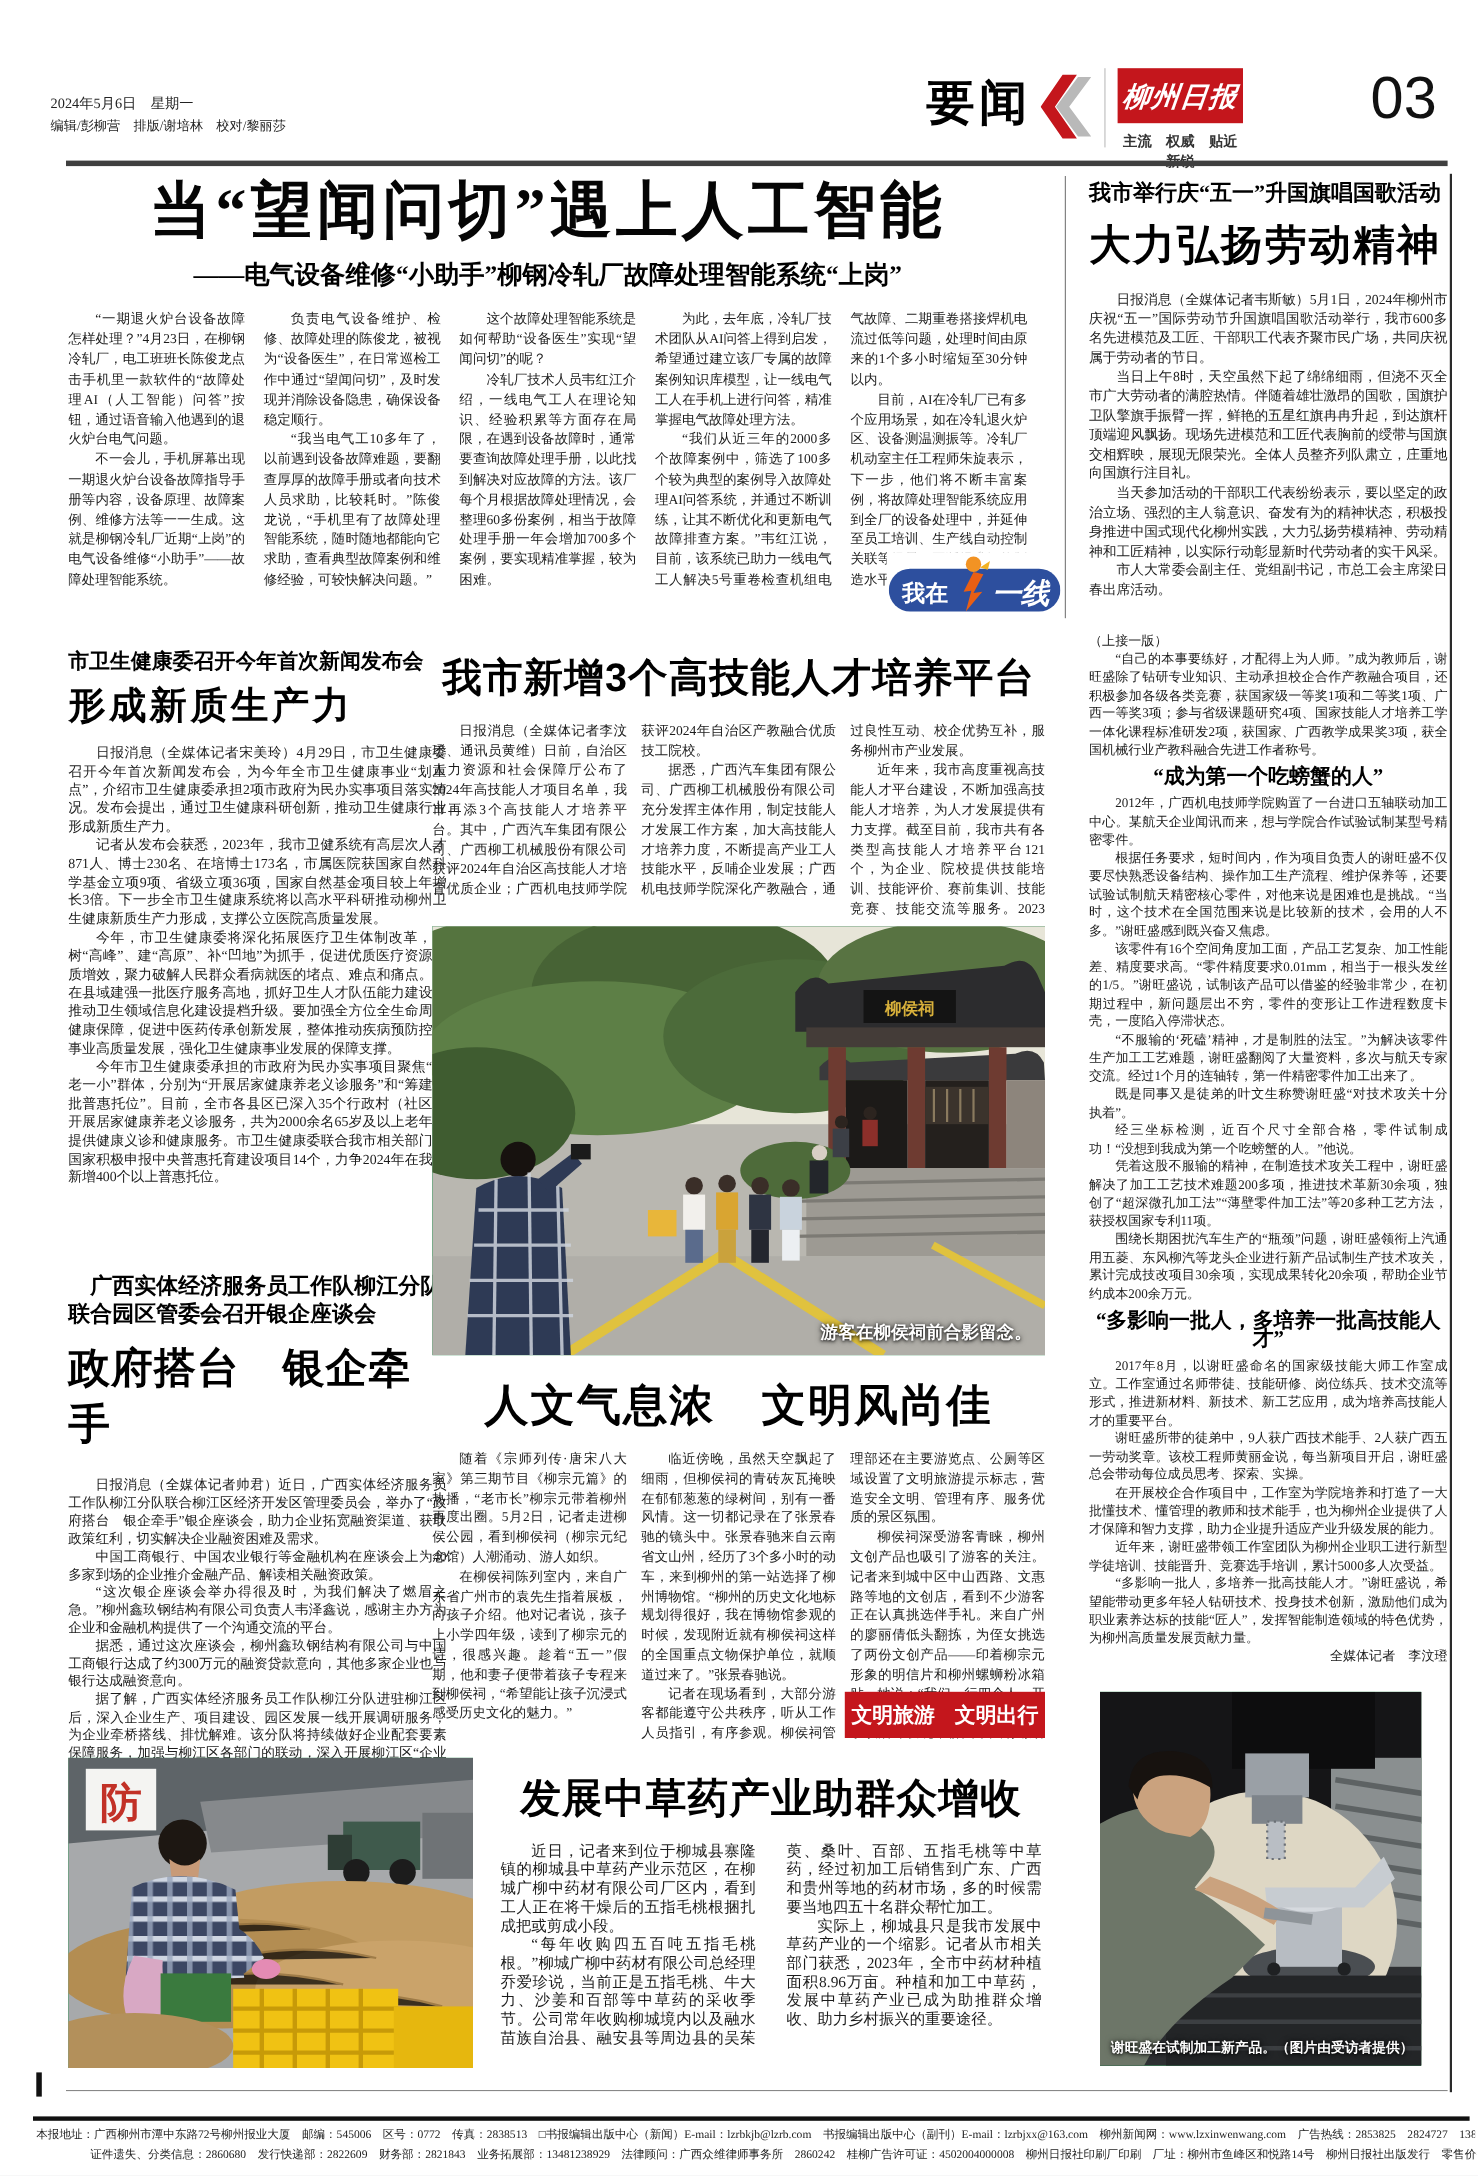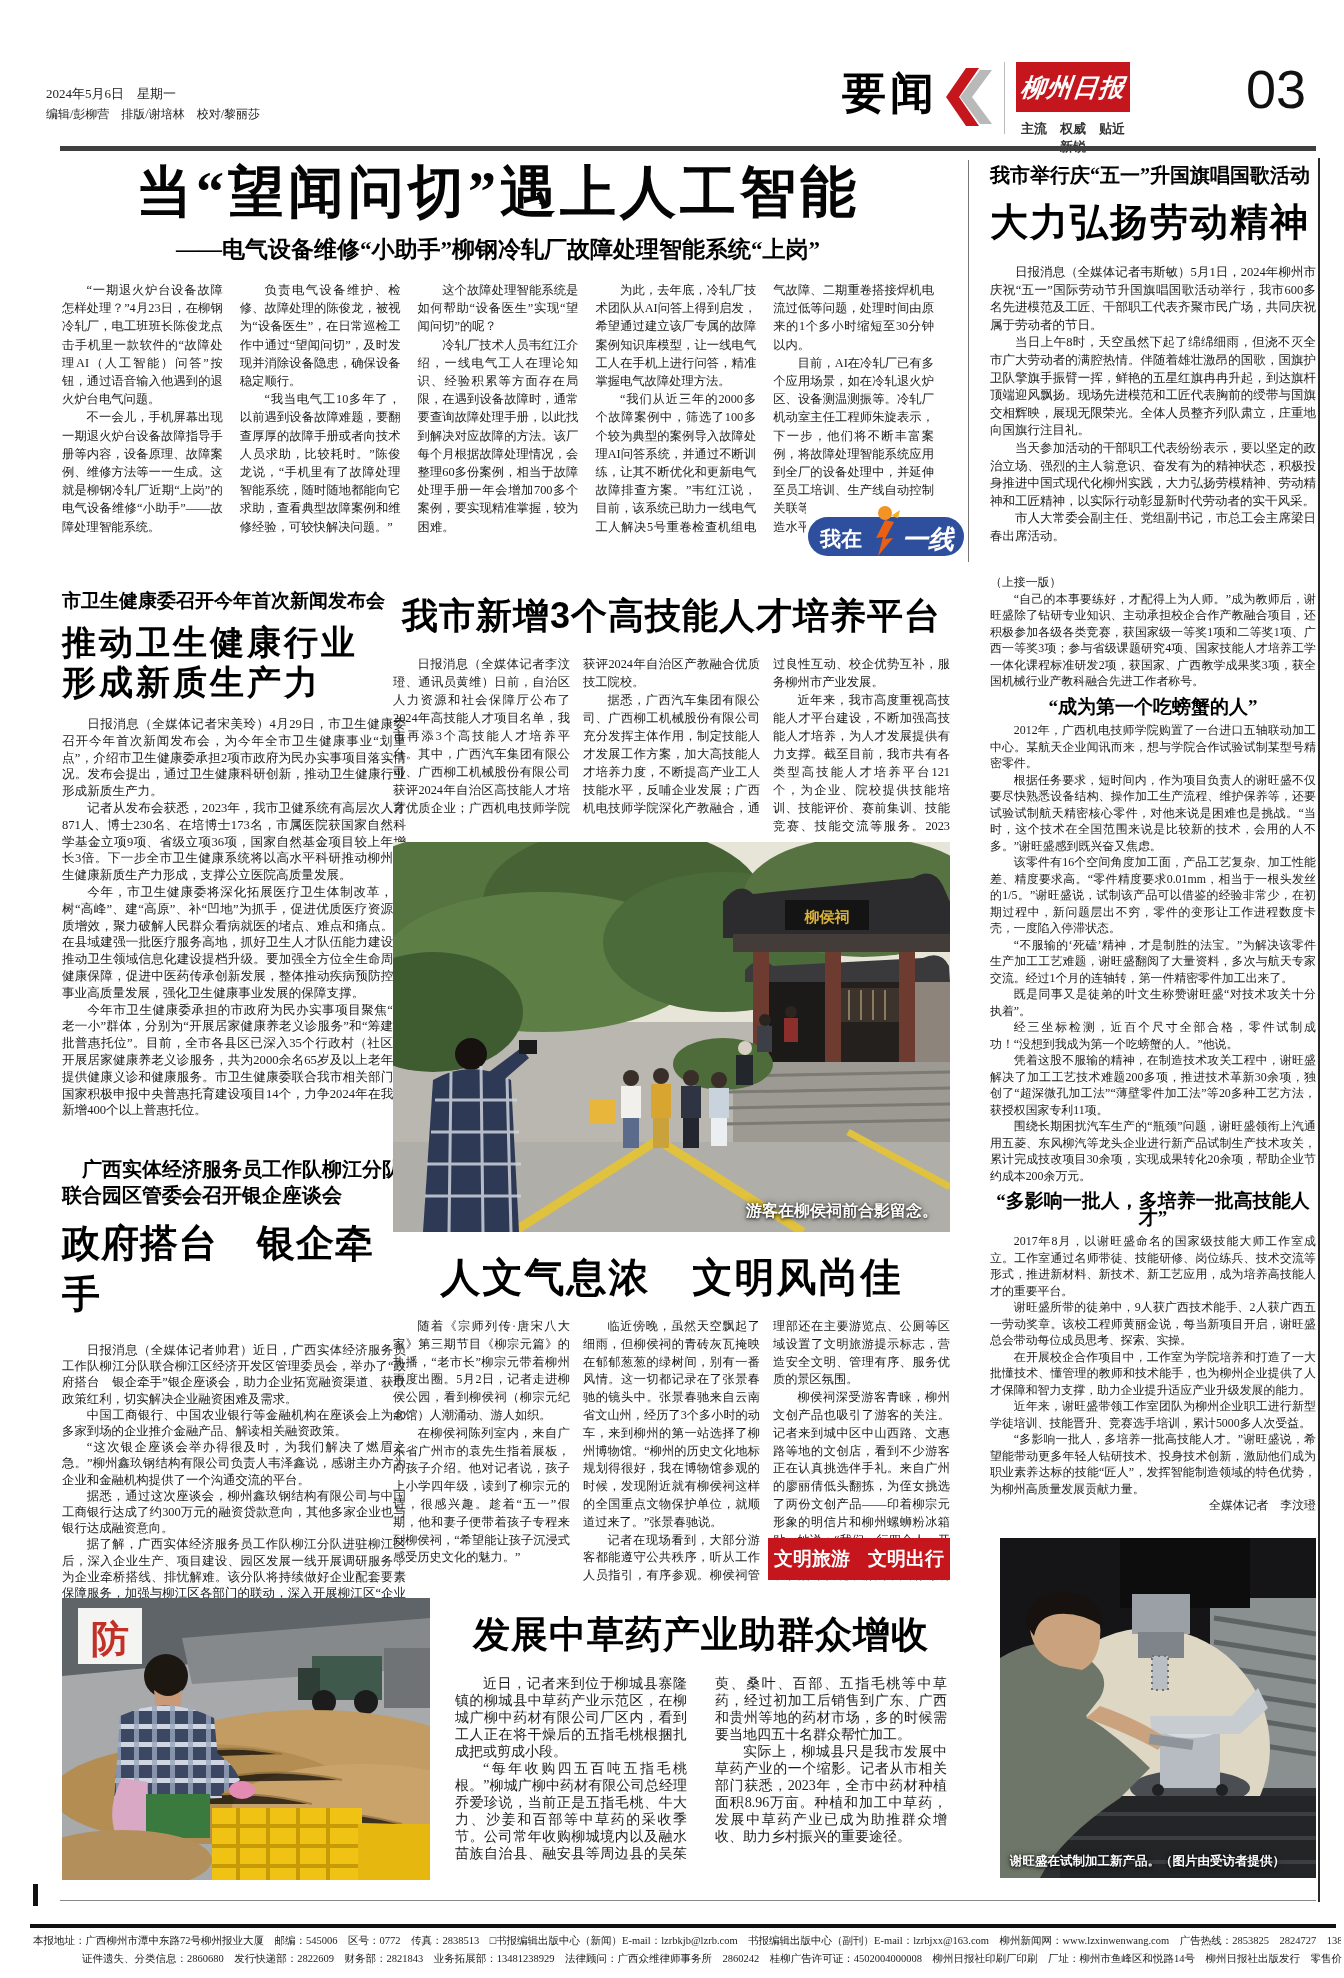--- a/index.html
+++ b/index.html
@@ -113,21 +113,21 @@
     <p>围绕长期困扰汽车生产的“瓶颈”问题，谢旺盛领衔上汽通用五菱、东风柳汽等龙头企业进行新产品试制生产技术攻关，累计完成技改项目30余项，实现成果转化20余项，帮助企业节约成本200余万元。</p>
     <p class="subhead">“多影响一批人，多培养一批高技能人才”</p>
     <p>2017年8月，以谢旺盛命名的国家级技能大师工作室成立。工作室通过名师带徒、技能研修、岗位练兵、技术交流等形式，推进新材料、新技术、新工艺应用，成为培养高技能人才的重要平台。</p>
     <p>谢旺盛所带的徒弟中，9人获广西技术能手、2人获广西五一劳动奖章。该校工程师黄丽金说，每当新项目开启，谢旺盛总会带动每位成员思考、探索、实操。</p>
     <p>在开展校企合作项目中，工作室为学院培养和打造了一大批懂技术、懂管理的教师和技术能手，也为柳州企业提供了人才保障和智力支撑，助力企业提升适应产业升级发展的能力。</p>
     <p>近年来，谢旺盛带领工作室团队为柳州企业职工进行新型学徒培训、技能晋升、竞赛选手培训，累计5000多人次受益。</p>
     <p>“多影响一批人，多培养一批高技能人才。”谢旺盛说，希望能带动更多年轻人钻研技术、投身技术创新，激励他们成为职业素养达标的技能“匠人”，发挥智能制造领域的特色优势，为柳州高质量发展贡献力量。</p>
     <p class="byline">全媒体记者　李汶璒</p>
   </div>
 
-  <div class="abs photo" style="left:1000px; top:1538px; width:316px; height:340px;">
+  <div class="abs photo" style="left:1000px; top:1538px; width:292px; height:340px;">
     <svg width="316" height="340" viewBox="0 0 316 340">
       <rect width="316" height="340" fill="#2e3033"></rect>
       <rect x="0" y="0" width="316" height="120" fill="#151517"></rect>
       <rect x="210" y="60" width="106" height="190" fill="#8a8f90"></rect>
       <g stroke="#5d6263" stroke-width="5">
         <line x1="214" y1="80" x2="316" y2="96"></line>
           <line x1="214" y1="104" x2="316" y2="120"></line>
         <line x1="214" y1="128" x2="316" y2="144"></line>
           <line x1="214" y1="152" x2="316" y2="168"></line>
         <line x1="214" y1="176" x2="316" y2="192"></line>
@@ -159,21 +159,20 @@
       <path d="M86 180 Q130 196 158 212 L166 200 Q140 182 100 168 Z" fill="#caa27e"></path>
       <rect x="150" y="196" width="44" height="10" fill="#8e9499" transform="rotate(8 150 196)"></rect>
       <caption></caption>
     </svg>
     <div class="photo-caption" style="left:10px; bottom:8px; font-size:12.5px; width:300px;">谢旺盛在试制加工新产品。（图片由受访者提供）</div>
   </div>
 
   <div class="abs" style="left:62px; top:588px; width:344px;">
     <div class="kicker" style="font-size:19px;">市卫生健康委召开今年首次新闻发布会</div>
     <div class="hei" style="font-size:34px; letter-spacing:3px; line-height:40px; margin-top:8px;">
-      <div>推动卫生健康行业</div>
       <div>形成新质生产力</div>
     </div>
     <div class="bodytxt" style="margin-top:14px; height:444px; font-size:12.6px; line-height:16.8px;">
       <p>日报消息（全媒体记者宋美玲）4月29日，市卫生健康委召开今年首次新闻发布会，为今年全市卫生健康事业“划重点”，介绍市卫生健康委承担2项市政府为民办实事项目落实情况。发布会提出，通过卫生健康科研创新，推动卫生健康行业形成新质生产力。</p>
       <p>记者从发布会获悉，2023年，我市卫健系统有高层次人才871人、博士230名、在培博士173名，市属医院获国家自然科学基金立项9项、省级立项36项，国家自然基金项目较上年增长3倍。下一步全市卫生健康系统将以高水平科研推动柳州卫生健康新质生产力形成，支撑公立医院高质量发展。</p>
       <p>今年，市卫生健康委将深化拓展医疗卫生体制改革，以树“高峰”、建“高原”、补“凹地”为抓手，促进优质医疗资源提质增效，聚力破解人民群众看病就医的堵点、难点和痛点。要在县域建强一批医疗服务高地，抓好卫生人才队伍能力建设，推动卫生领域信息化建设提档升级。要加强全方位全生命周期健康保障，促进中医药传承创新发展，整体推动疾病预防控制事业高质量发展，强化卫生健康事业发展的保障支撑。</p>
       <p>今年市卫生健康委承担的市政府为民办实事项目聚焦“一老一小”群体，分别为“开展居家健康养老义诊服务”和“筹建一批普惠托位”。目前，全市各县区已深入35个行政村（社区）开展居家健康养老义诊服务，共为2000余名65岁及以上老年人提供健康义诊和健康服务。市卫生健康委联合我市相关部门向国家积极申报中央普惠托育建设项目14个，力争2024年在我市新增400个以上普惠托位。</p>
     </div>
   </div>
 

